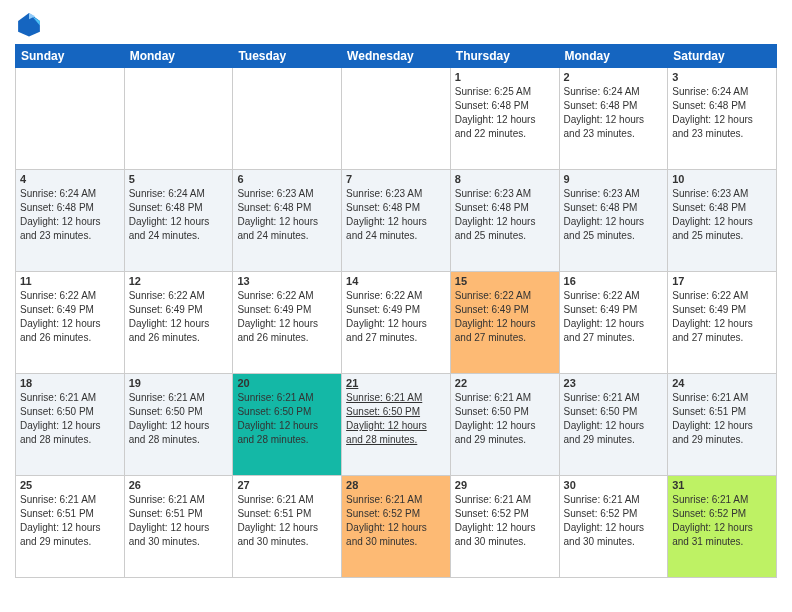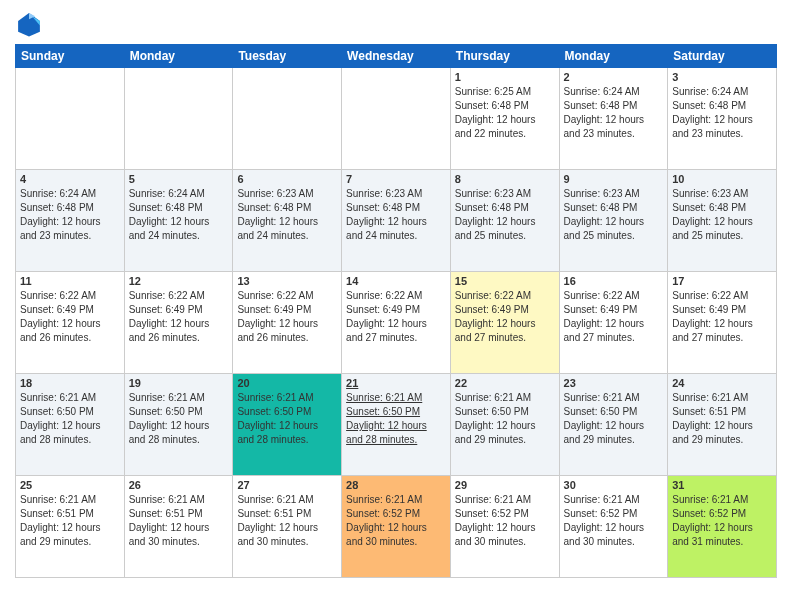--- a/index.html
+++ b/index.html
@@ -203,21 +203,21 @@
 Daylight: 12 hours
 and 26 minutes.</span></td>
           <td style="background-color: rgb(255, 255, 255);"><span class="day-num">13</span><span class="day-info" style="white-space: pre-line;">Sunrise: 6:22 AM
 Sunset: 6:49 PM
 Daylight: 12 hours
 and 26 minutes.</span></td>
           <td style="background-color: rgb(255, 255, 255);"><span class="day-num">14</span><span class="day-info" style="white-space: pre-line;">Sunrise: 6:22 AM
 Sunset: 6:49 PM
 Daylight: 12 hours
 and 27 minutes.</span></td>
-          <td style="background-color: #fef9c3;"><span class="day-num">15</span><span class="day-info" style="white-space: pre-line;">Sunrise: 6:22 AM
+          <td style="background-color: #fdba74;"><span class="day-num">15</span><span class="day-info" style="white-space: pre-line;">Sunrise: 6:22 AM
 Sunset: 6:49 PM
 Daylight: 12 hours
 and 27 minutes.</span></td>
           <td style="background-color: rgb(255, 255, 255);"><span class="day-num">16</span><span class="day-info" style="white-space: pre-line;">Sunrise: 6:22 AM
 Sunset: 6:49 PM
 Daylight: 12 hours
 and 27 minutes.</span></td>
           <td style="background-color: rgb(255, 255, 255);"><span class="day-num">17</span><span class="day-info" style="white-space: pre-line;">Sunrise: 6:22 AM
 Sunset: 6:49 PM
 Daylight: 12 hours

